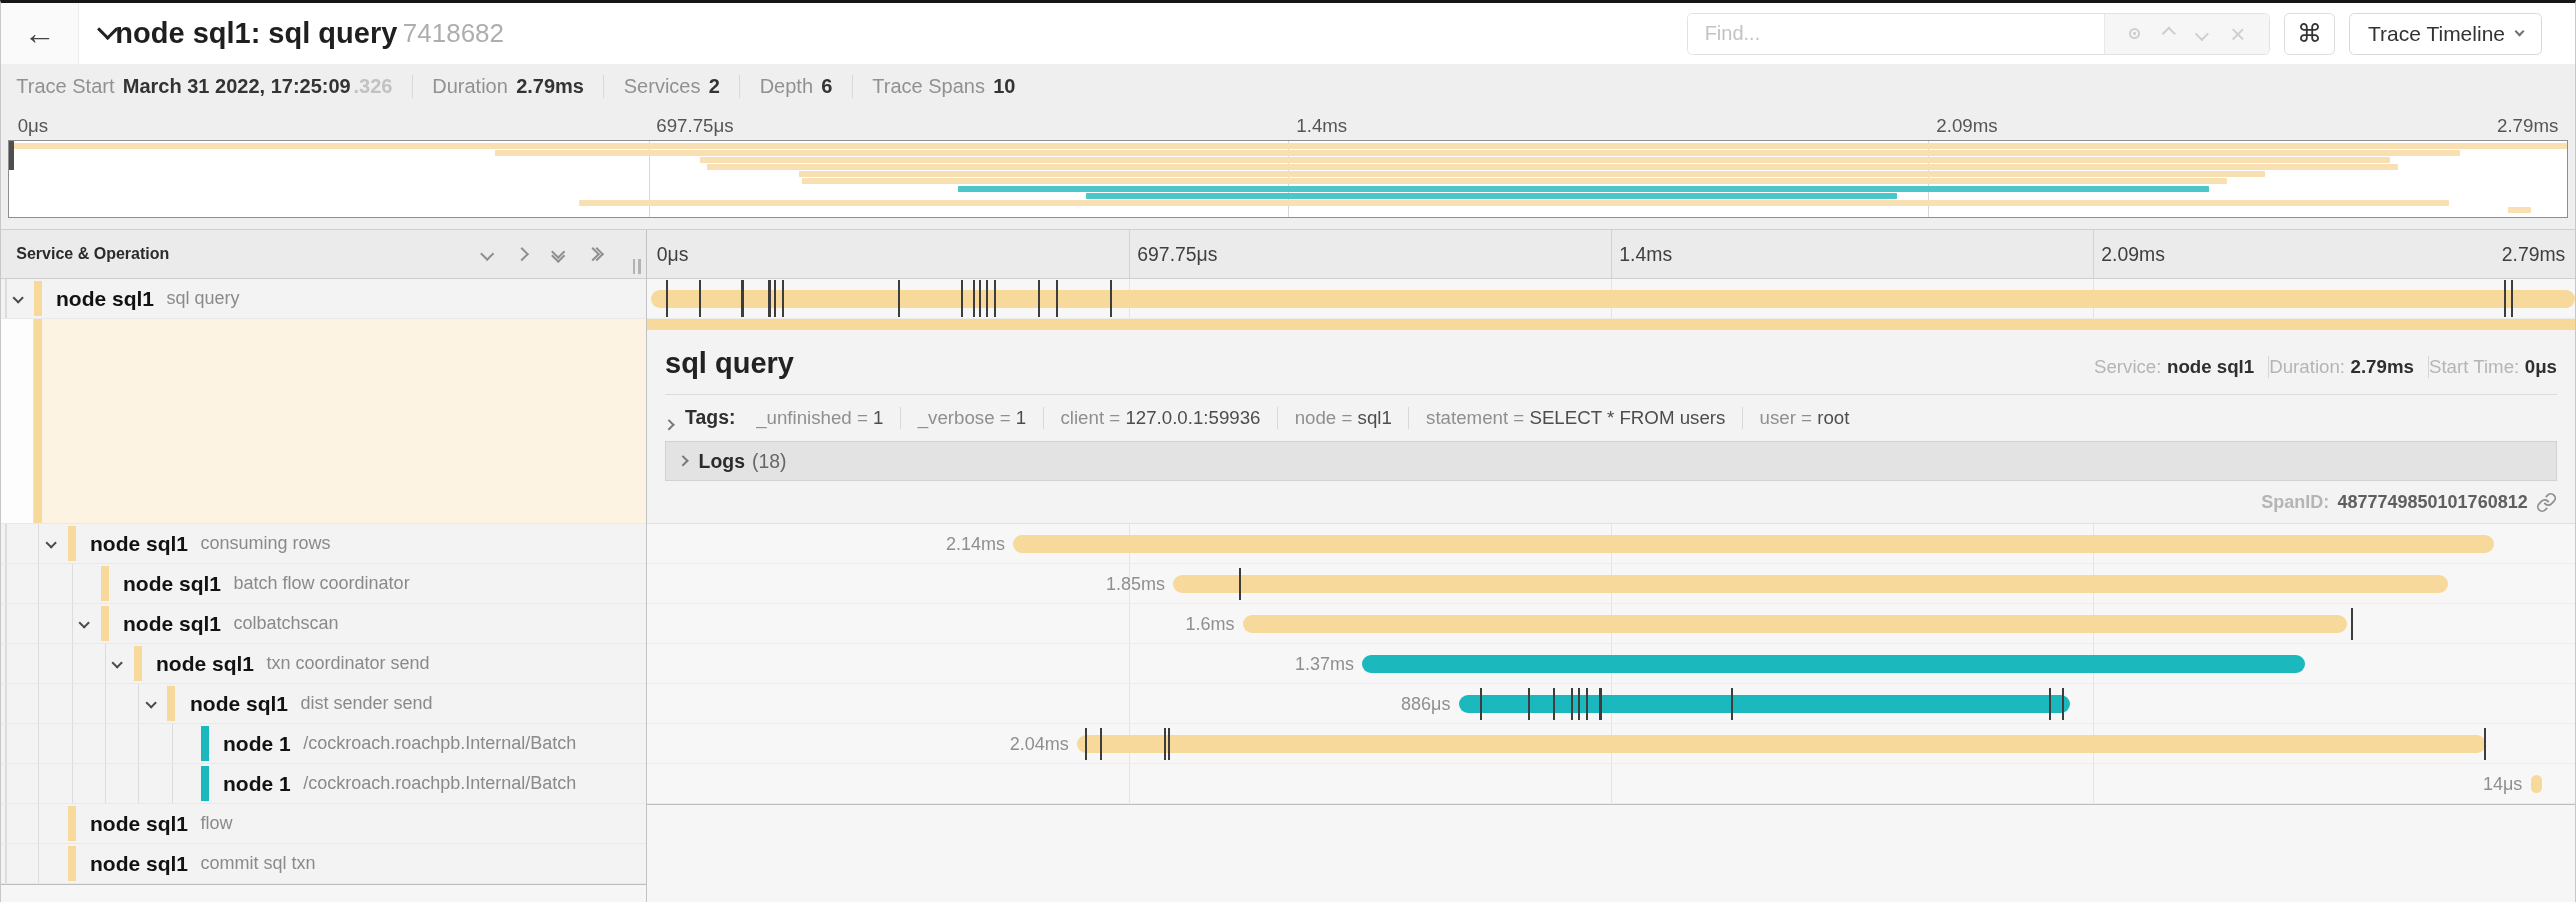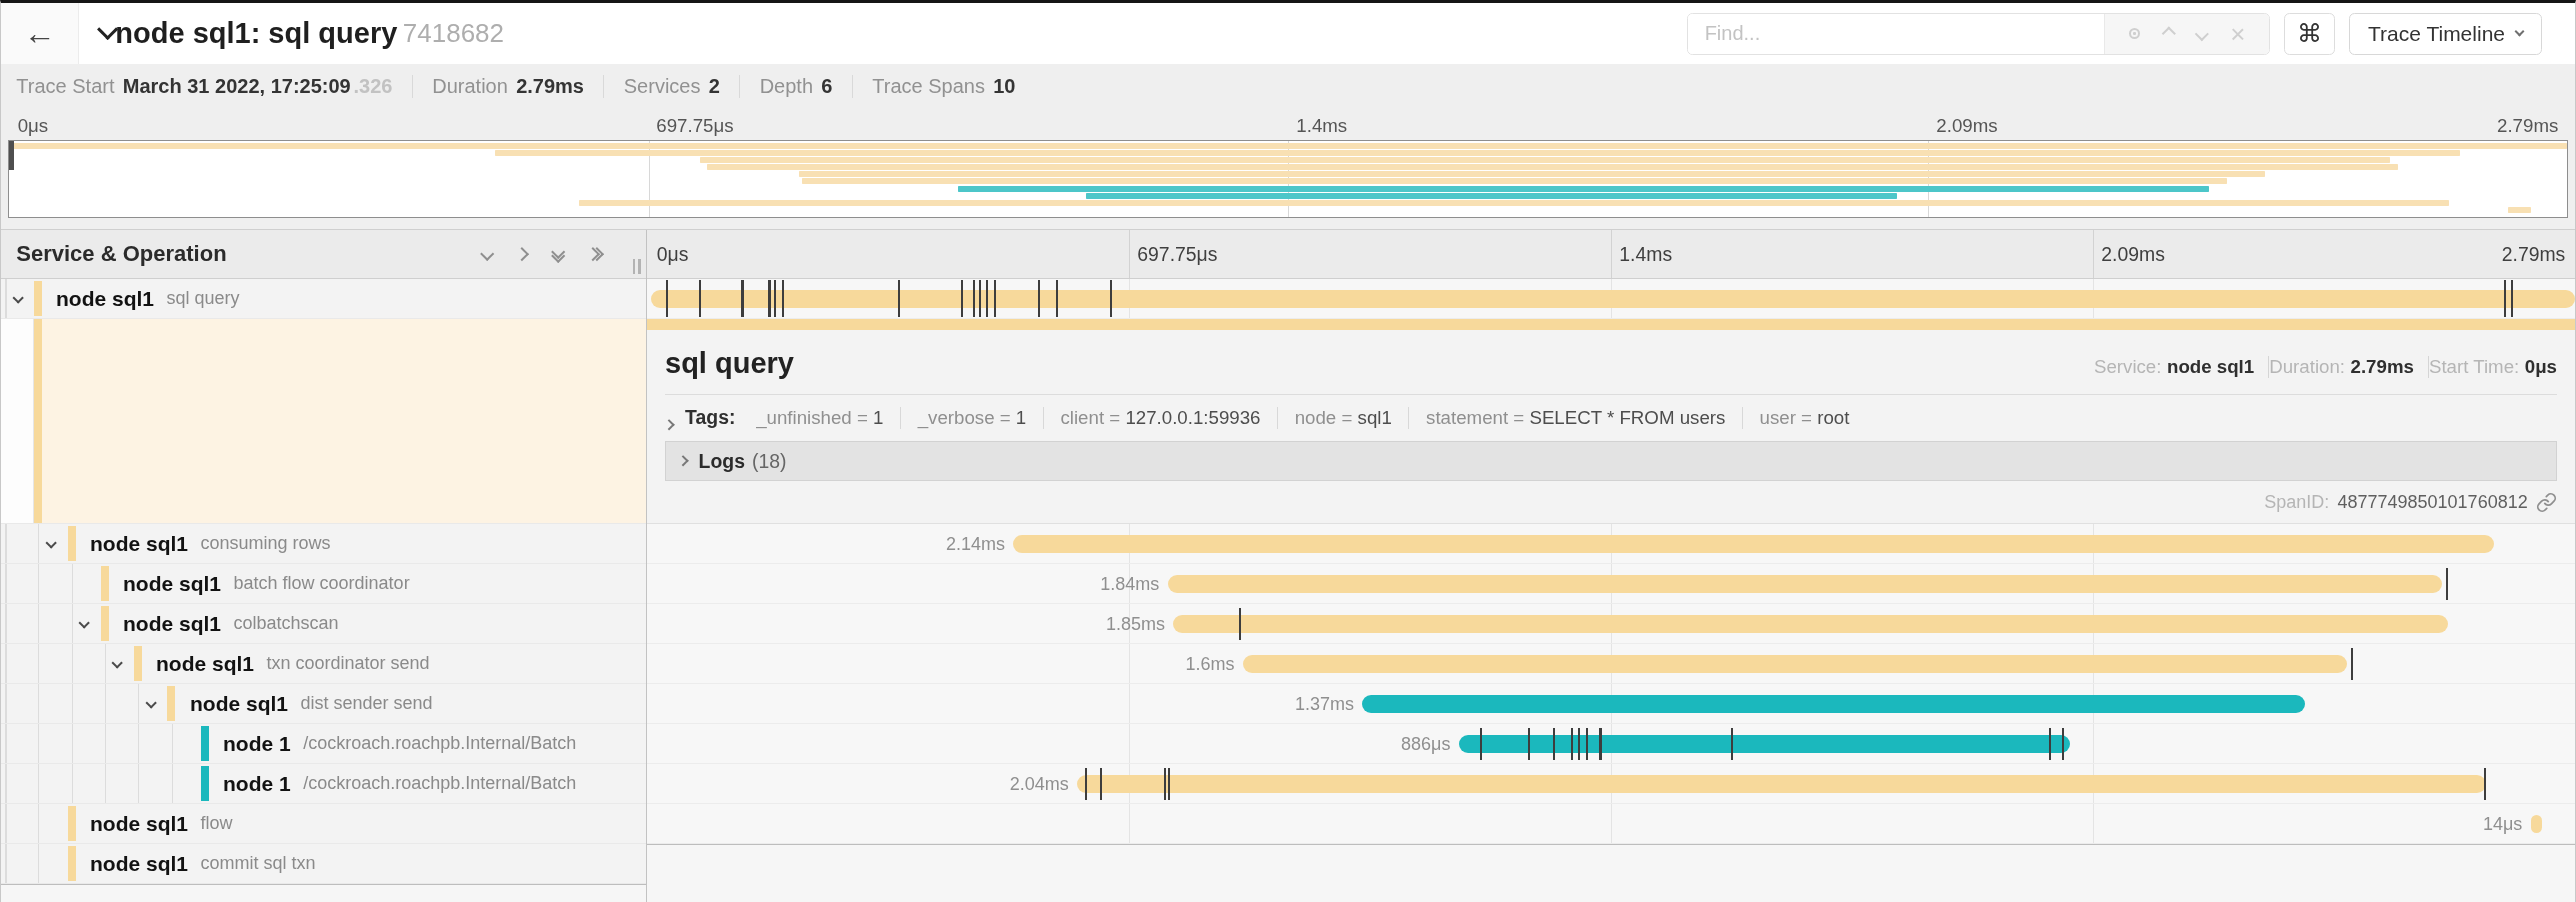--- a/index.html
+++ b/index.html
@@ -48,21 +48,21 @@
   .mini-box{position:relative;height:78px;margin:0 7px;background:#fff;border:1.4px solid #8e8e8e;}
   .vline{position:absolute;top:0;bottom:0;width:1.4px;background:#d8d8d8;}
   .mini-bar{position:absolute;height:6.2px;border-radius:0.7px;}
   .scrub{position:absolute;left:0;top:0;width:4.9px;height:29px;background:#4f4f4f;cursor:ew-resize;}
   
   .main{display:flex;border-top:1.4px solid #cfcfcf;flex:1;min-height:0;}
   .left-col{width:646px;flex:none;border-right:1.4px solid #c2c2c2;background:#f3f3f3;
             display:flex;flex-direction:column;}
   .left-head{height:49px;background:#ebebeb;border-bottom:1.4px solid #cfcfcf;display:flex;
              align-items:center;padding-left:15.3px;position:relative;flex:none;}
-  .left-head-title{font-size:22px;font-weight:700;color:#2b2b2b;}
+  .left-head-title{font-size:16px;font-weight:700;color:#2b2b2b;}
   .head-icons{margin-left:auto;display:flex;gap:25px;align-items:center;padding-right:44px;}
   .hchev{width:10.4px;height:10.4px;border-right:2.1px solid #8f8f8f;border-bottom:2.1px solid #8f8f8f;display:inline-block;}
   .dbl-v{display:flex;flex-direction:column;}
   .dbl-v .hchev:last-child{margin-top:-7px;}
   .dbl-h{display:flex;}
   .dbl-h .hchev:last-child{margin-left:-7px;}
   .resizer{position:absolute;right:5.5px;bottom:4.2px;display:flex;gap:3.5px;cursor:col-resize;}
   .resizer i{width:2.1px;height:15.3px;background:#b3b3b3;}
   
   .tree-row{height:40px;position:relative;border-bottom:1.4px solid #e9e9e9;display:flex;
@@ -104,21 +104,21 @@
              transform:rotate(-45deg);display:inline-block;margin-right:12.5px;flex:none;}
   .tags-label{font-weight:700;color:#2f2f2f;font-size:19.4px;margin-right:4.2px;}
   .tag{color:#8f8f8f;padding:0 16.6px;border-left:1.4px solid #d8d8d8;white-space:nowrap;}
   .tag:first-of-type{border-left:none;}
   .tag .val{color:#4d4d4d;}
   .logs-box{margin-top:7px;height:40px;background:#e3e3e3;border:1.4px solid #d2d2d2;display:flex;
             align-items:center;padding-left:12.5px;font-size:19.4px;cursor:pointer;}
   .logs-label{font-weight:700;color:#2b2b2b;}
   .logs-count{color:#666;margin-left:7px;}
   .spanid-row{display:flex;justify-content:flex-end;align-items:center;gap:8.3px;margin-top:11px;
-              font-size:18px;color:#b5b5b5;}
+              font-size:18px;color:#b5b5b5;font-weight:bold;}
   .spanid-val{color:#5f5f5f;}
   .link-icon{width:21px;height:21px;flex:none;cursor:pointer;}
   .bottom-pad{border-top:1.4px solid #bdbdbd;flex:1;background:#f6f6f6;}
 </style>
 </head>
 <body>
 
 <div class="page">
 
   <div class="topbar">
@@ -406,25 +406,20 @@
             </div>
           </div>
         </div>
 
         <div id="rowsRest">
             <div class="bar-row">
               <span class="dur" style="right: calc(81% + 8.3px);">2.14ms</span>
               <div class="bar" style="left: 19%; width: 76.8%; background: rgb(247, 217, 155);"></div>
             </div>
             <div class="bar-row">
-              <span class="dur" style="right: calc(73% + 8.3px);">1.84ms</span>
-              <div class="bar" style="left: 27%; width: 66.1%; background: rgb(247, 217, 155);"></div>
-              <i class="logtick" style="left: 93.3%;"></i>
-            </div>
-            <div class="bar-row">
               <span class="dur" style="right: calc(72.7% + 8.3px);">1.85ms</span>
               <div class="bar" style="left: 27.3%; width: 66.1%; background: rgb(247, 217, 155);"></div>
               <i class="logtick" style="left: 30.7%;"></i>
             </div>
             <div class="bar-row">
               <span class="dur" style="right: calc(69.1% + 8.3px);">1.6ms</span>
               <div class="bar" style="left: 30.9%; width: 57.3%; background: rgb(247, 217, 155);"></div>
               <i class="logtick" style="left: 88.4%;"></i>
             </div>
             <div class="bar-row">

